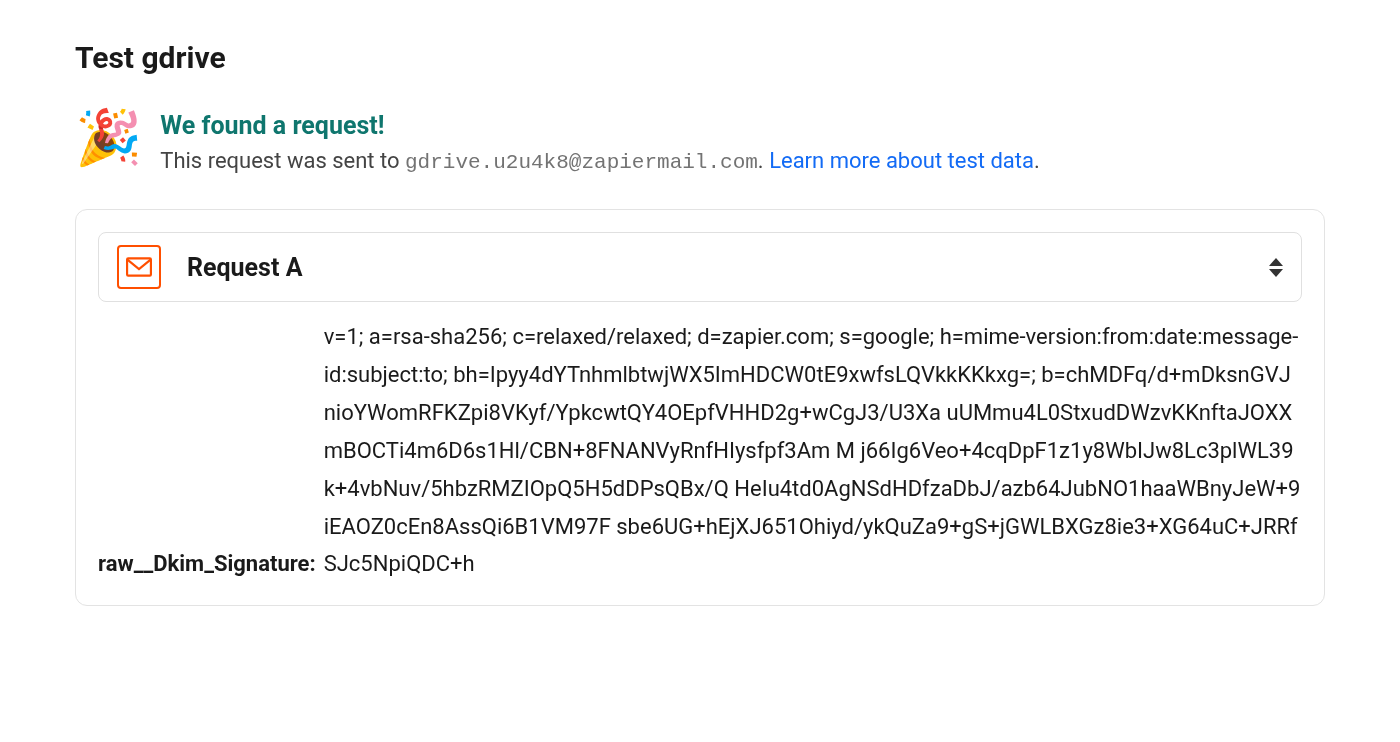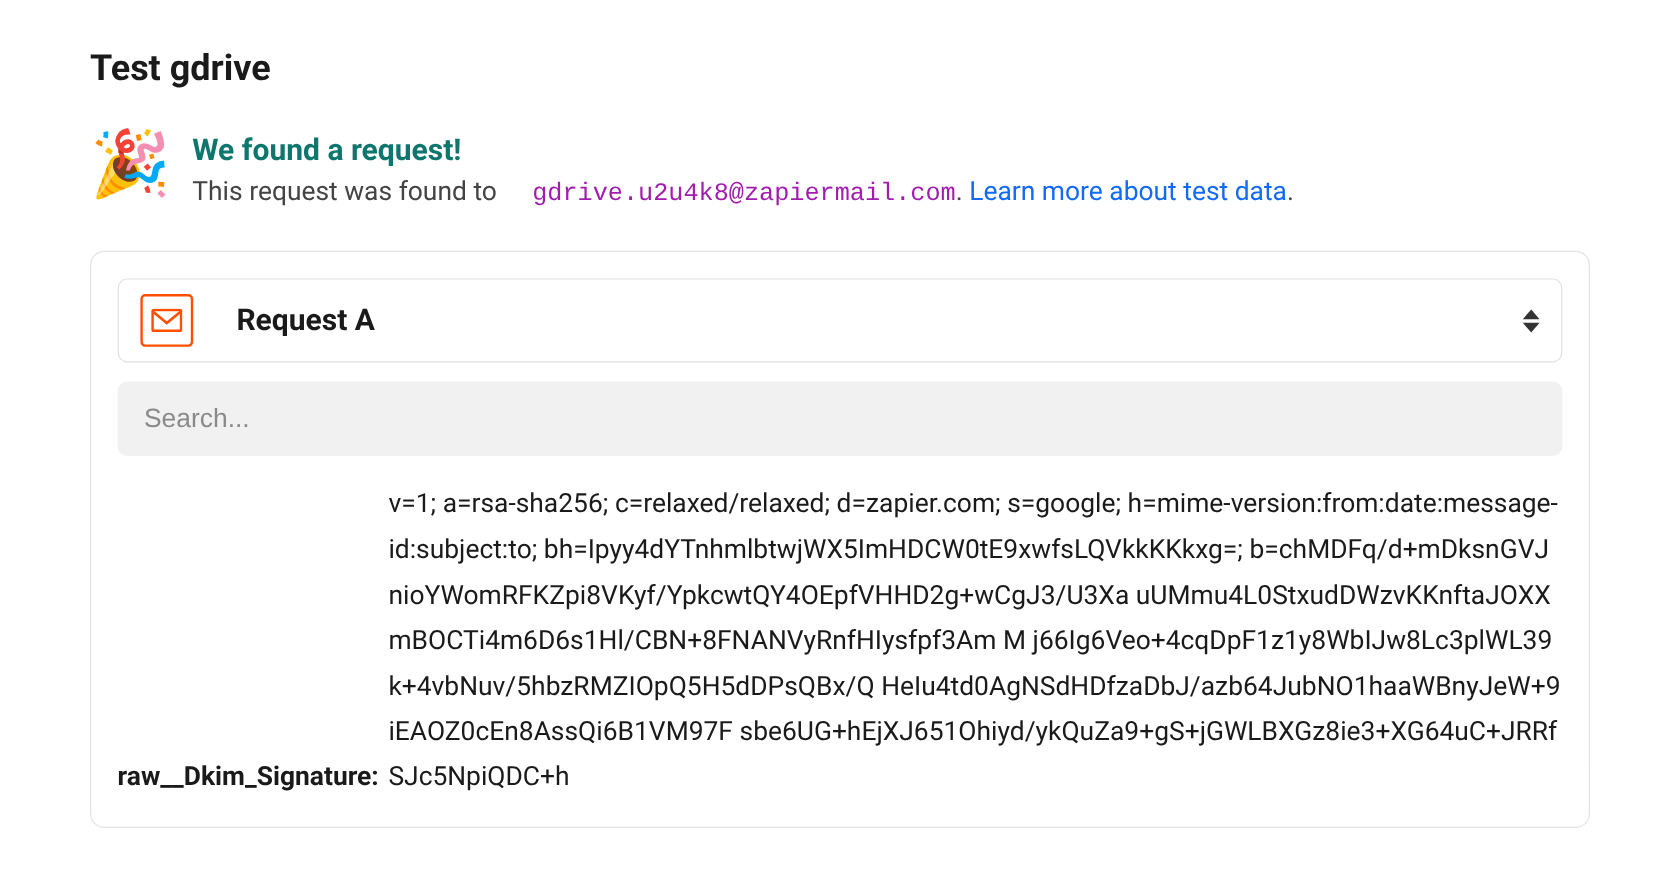--- a/index.html
+++ b/index.html
@@ -44,41 +44,40 @@
     margin-bottom: 6px;
   }
   .found-subtitle {
     font-size: 22px;
     color: #444;
     line-height: 1.4;
   }
   .mono {
     font-family: ui-monospace, SFMono-Regular, "SF Mono", Menlo, Consolas, "Courier New", monospace;
     font-size: 21px;
-    color: #a21caf;
-    margin-left: 24px;
+    color: #737373;
   }
   .learn-link {
     color: #136bf5;
     text-decoration: none;
     font-size: 22px;
     text-align: center;
   }
   .card {
     border: 1px solid #e3e3e3;
     border-radius: 12px;
     padding: 22px;
   }
   .dropdown {
     display: flex;
     align-items: center;
     border: 1px solid #e0e0e0;
     border-radius: 8px;
     padding: 12px 18px;
-    gap: 36px;
+    gap: 26px;
     cursor: pointer;
     margin-bottom: 16px;
   }
   .dropdown-icon-wrap {
     width: 44px;
     height: 44px;
     border: 2px solid #ff4f00;
     border-radius: 4px;
     display: flex;
     align-items: center;
@@ -155,41 +154,40 @@
 </head>
 <body>
 
 <h1 class="page-title">Test gdrive</h1>
 
 <div class="found-request">
   <div class="celebrate-icon">🎉</div>
   <div class="found-text">
     <div class="found-title">We found a request!</div>
     <div class="found-subtitle">
-      <span>This request was found to </span><span class="mono">gdrive.u2u4k8@zapiermail.com</span><span>. </span><a href="#" class="learn-link">Learn more about test data</a><span>.</span>
+      <span>This request was sent to </span><span class="mono">gdrive.u2u4k8@zapiermail.com</span><span>. </span><a href="#" class="learn-link">Learn more about test data</a><span>.</span>
     </div>
   </div>
 </div>
 
 <div class="card">
 
   <div class="dropdown">
     <div class="dropdown-icon-wrap">
       <svg viewBox="0 0 24 18">
         <rect x="1" y="1" width="22" height="16" rx="1"></rect>
         <path d="M1 2 L12 11 L23 2"></path>
       </svg>
     </div>
     <div class="dropdown-label">Request A</div>
     <div class="dropdown-sort">
       <div class="up"></div>
       <div class="down"></div>
     </div>
   </div>
 
-  <input type="text" class="search-input" placeholder="Search..." style="">
 
   <div class="data-row">
     <div class="data-key">raw__Dkim_Signature:</div>
     <div class="data-value">v=1; a=rsa-sha256; c=relaxed/relaxed; d=zapier.com; s=google; h=mime-version:from:date:message-id:subject:to; bh=Ipyy4dYTnhmlbtwjWX5ImHDCW0tE9xwfsLQVkkKKkxg=; b=chMDFq/d+mDksnGVJnioYWomRFKZpi8VKyf/YpkcwtQY4OEpfVHHD2g+wCgJ3/U3Xa uUMmu4L0StxudDWzvKKnftaJOXXmBOCTi4m6D6s1Hl/CBN+8FNANVyRnfHIysfpf3Am M j66Ig6Veo+4cqDpF1z1y8WbIJw8Lc3plWL39k+4vbNuv/5hbzRMZIOpQ5H5dDPsQBx/Q HeIu4td0AgNSdHDfzaDbJ/azb64JubNO1haaWBnyJeW+9iEAOZ0cEn8AssQi6B1VM97F sbe6UG+hEjXJ651Ohiyd/ykQuZa9+gS+jGWLBXGz8ie3+XG64uC+JRRfSJc5NpiQDC+h</div>
   </div>
 
 </div>
 
 </body></html>

